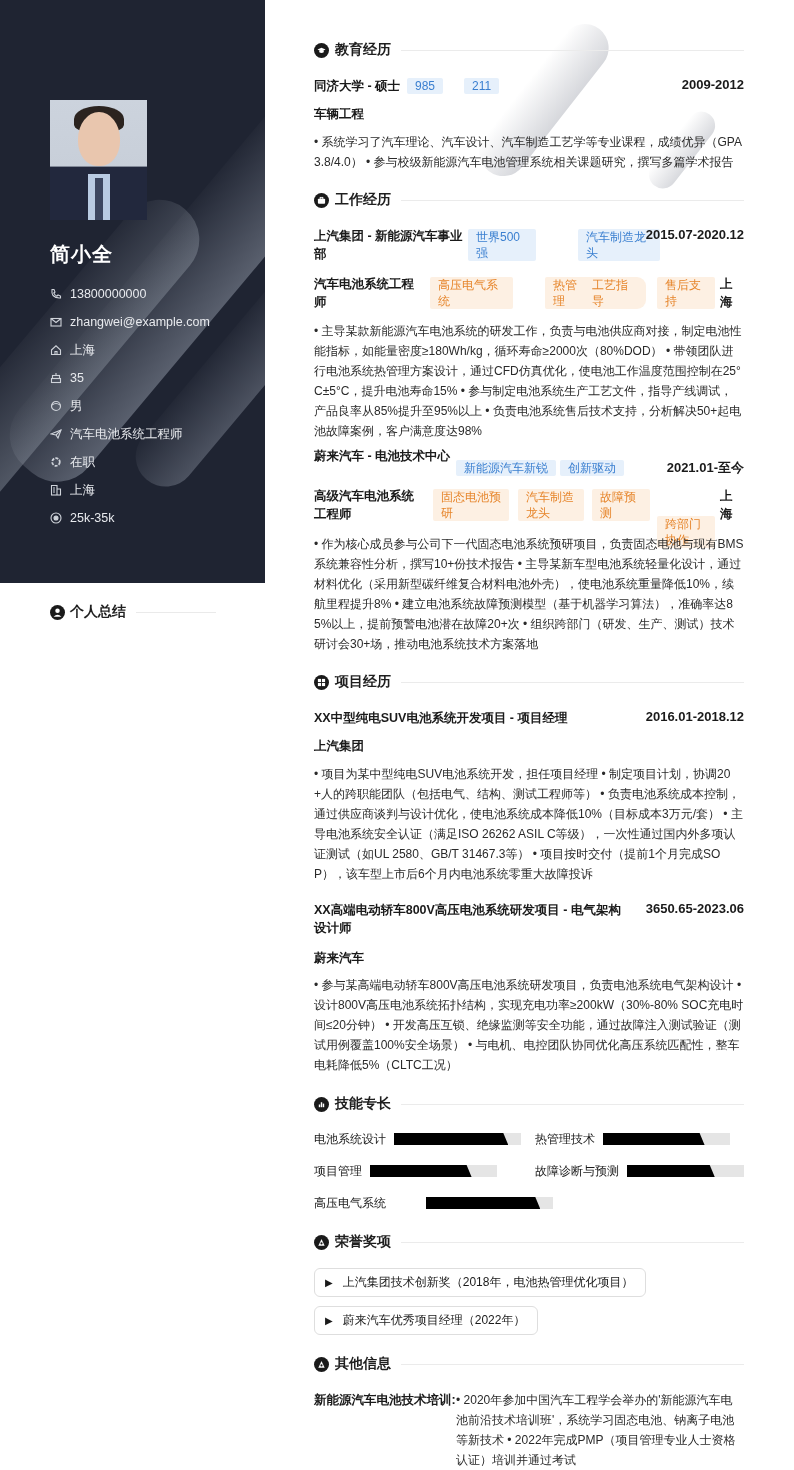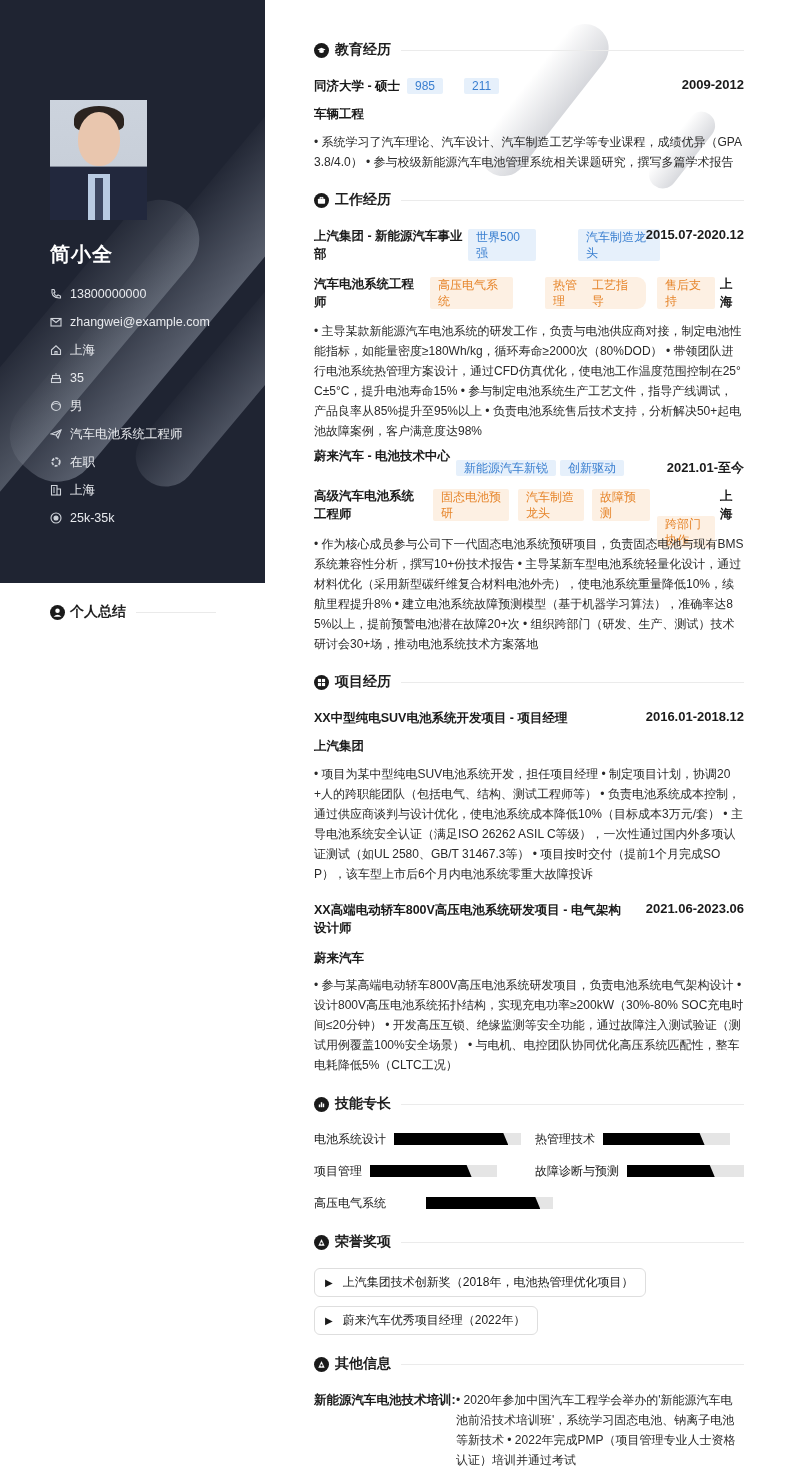--- a/index.html
+++ b/index.html
@@ -310,21 +310,21 @@
     <span class="title">项目经历</span>
     <span class="line"></span>
   </div>
 
   <div class="abs row-title" style="left:0; top:709px;">XX中型纯电SUV电池系统开发项目 - 项目经理</div>
   <div class="abs date" style="right:0; top:709px;">2016.01-2018.12</div>
   <div class="abs row-title" style="left:0; top:737px;">上汽集团</div>
   <div class="abs para" style="left:0; top:764px; width:430px;">• 项目为某中型纯电SUV电池系统开发，担任项目经理 • 制定项目计划，协调20+人的跨职能团队（包括电气、结构、测试工程师等） • 负责电池系统成本控制，通过供应商谈判与设计优化，使电池系统成本降低10%（目标成本3万元/套） • 主导电池系统安全认证（满足ISO 26262 ASIL C等级），一次性通过国内外多项认证测试（如UL 2580、GB/T 31467.3等） • 项目按时交付（提前1个月完成SOP），该车型上市后6个月内电池系统零重大故障投诉</div>
 
   <div class="abs row-title" style="left:0; top:901px; width:310px;">XX高端电动轿车800V高压电池系统研发项目 - 电气架构设计师</div>
-  <div class="abs date" style="right:0; top:901px;">2021.06-2023.06</div>
+  <div class="abs date" style="right:0; top:901px;">3650.65-2023.06</div>
   <div class="abs row-title" style="left:0; top:949px;">蔚来汽车</div>
   <div class="abs para" style="left:0; top:975px; width:430px;">• 参与某高端电动轿车800V高压电池系统研发项目，负责电池系统电气架构设计 • 设计800V高压电池系统拓扑结构，实现充电功率≥200kW（30%-80% SOC充电时间≤20分钟） • 开发高压互锁、绝缘监测等安全功能，通过故障注入测试验证（测试用例覆盖100%安全场景） • 与电机、电控团队协同优化高压系统匹配性，整车电耗降低5%（CLTC工况）</div>
 
   <div class="section-head" style="top:1094px;">
     <span class="sicon">
       <svg viewBox="0 0 10 10">
           <rect x="2" y="5" width="1.6" height="3" fill="#fff"></rect>
           <rect x="4.2" y="2.5" width="1.6" height="5.5" fill="#fff"></rect>
           <rect x="6.4" y="4" width="1.6" height="4" fill="#fff"></rect>
         </svg>

